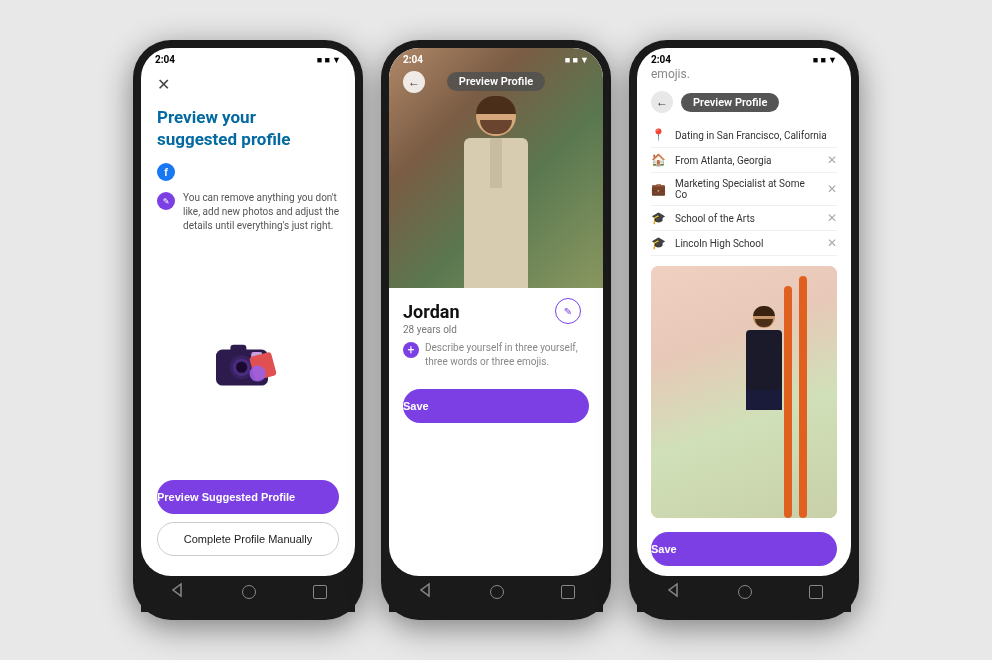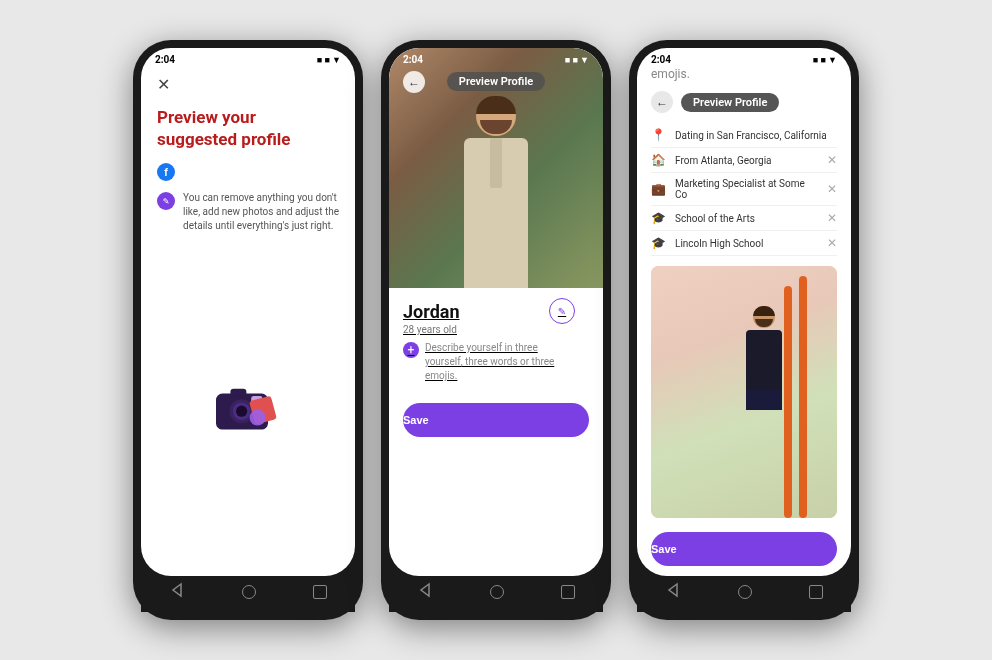--- a/index.html
+++ b/index.html
@@ -82,21 +82,21 @@
     .phone1-body {
       padding: 8px 16px;
       flex: 1;
       display: flex;
       flex-direction: column;
     }
 
     .phone1-title {
       font-size: 17px;
       font-weight: 700;
-      color: #b91c1c;
+      color: #0369a1;
       line-height: 1.3;
       margin-bottom: 12px;
     }
 
     .info-row {
       display: flex;
       align-items: flex-start;
       gap: 8px;
       margin-bottom: 10px;
     }
@@ -217,23 +217,22 @@
     .preview-label {
       background: rgba(80,80,80,0.85);
       color: #fff;
       border-radius: 14px;
       padding: 3px 12px;
       font-size: 11px;
       font-weight: 600;
     }
 
     .profile-info {
-      padding: 10px 28px 6px 14px;
-      flex-shrink: 0;
-      text-decoration: underline;
+      padding: 10px 22px 6px 14px;
+      flex-shrink: 0;
     }
 
     .profile-name-row {
       display: flex;
       align-items: center;
       justify-content: space-between;
     }
 
     .profile-name {
       font-size: 18px;
@@ -389,20 +388,24 @@
             <rect x="54" y="25" width="14" height="10" rx="3" fill="#c8a0e0"></rect>
 
             <rect x="28" y="16" width="20" height="10" rx="4" fill="#2d1b4e"></rect>
 
             <rect x="55" y="30" width="28" height="30" rx="4" fill="#e05050" transform="rotate(-15 60 45)"></rect>
 
             <circle cx="62" cy="52" r="10" fill="#9B5FE4" opacity="0.9"></circle>
           </svg>
         </div>
 
+        <div class="phone1-buttons">
+          <button class="btn-primary">Preview Suggested Profile</button>
+          <button class="btn-secondary">Complete Profile Manually</button>
+        </div>
       </div>
     </div>
   </div>
 
   <div class="phone-nav-bar">
     <div>
       <svg width="16" height="16" viewBox="0 0 16 16">
           <polygon points="12,2 4,8 12,14" fill="none" stroke="#888" stroke-width="1.5"></polygon>
         </svg>
     </div>

